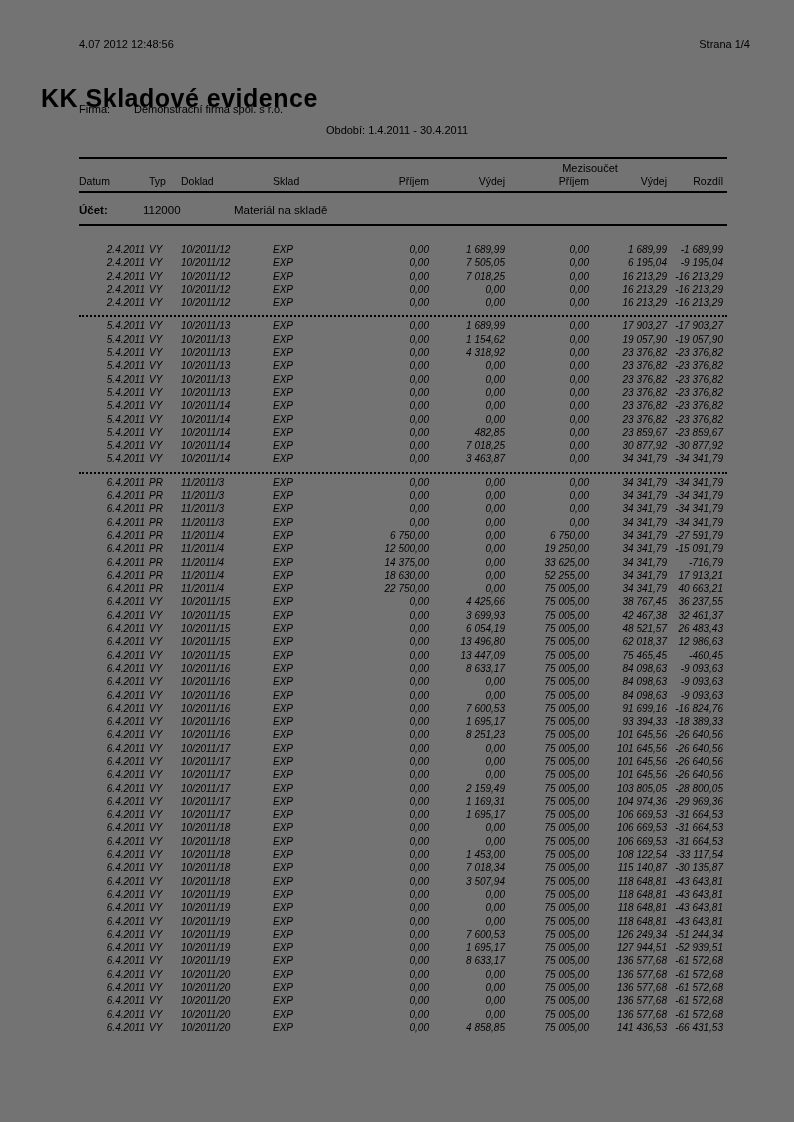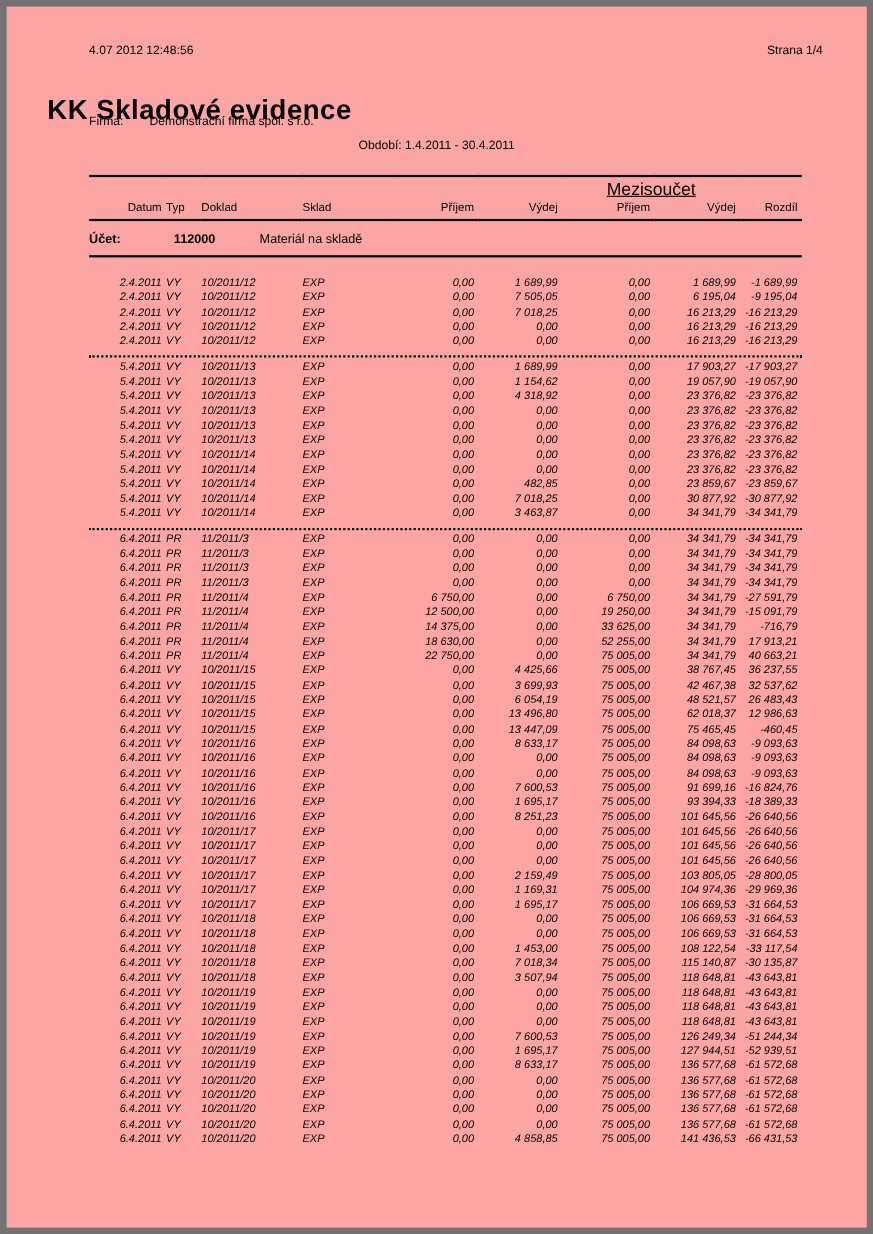--- a/index.html
+++ b/index.html
@@ -1,52 +1,52 @@
 <!DOCTYPE html>
 <html><head>
 <meta charset="utf-8">
 <style>
   * { margin:0; padding:0; box-sizing:border-box; }
   html,body { background:#fff; }
   .page {
     position:relative;
     width:794px; height:1122px;
-    background:#fca5a5;
-    border:6px solid #737373;
+    background:#737373;
+    border:4px solid #737373;
     font-family:"Liberation Sans","DejaVu Sans",sans-serif;
     color:#000;
     overflow:hidden;
   }
   .meta { position:absolute; font-size:11px; line-height:15px; }
   .ts { top:33px; left:75px; }
   .pg { top:33px; right:40px;margin-left:28px; }
   .firma-line { top:50px; left:75px;margin-top:48px; }
   .firma-line .lbl { display:inline-block; width:55px; }
   .title { position:absolute; top:80px; left:0; width:100%; text-align:left;
            font-size:25px; font-weight:bold; letter-spacing:0.5px;margin-left:37px; }
   .period { position:absolute; top:120px; left:0; width:100%; text-align:center; font-size:11px; }
 
   .report-wrap { position:absolute; top:153px; left:75px; width:648px; }
 
   table { border-collapse:collapse; table-layout:fixed; width:648px; }
   col.w0{width:70px} col.w1{width:32px} col.w2{width:92px} col.w3{width:84px}
   col.w4{width:76px} col.w5{width:76px} col.w6{width:84px} col.w7{width:78px} col.w8{width:56px}
 
   thead tr.group-row td { border-top:2px solid #000; padding-top:3px; height:15px;
-                          font-size:16px; text-align:center;text-decoration:underline; }
+                          font-size:11px; text-align:center; }
   thead tr.cols-row th { font-weight:normal; font-size:10.5px; padding:1px 4px 4px 0;
                          border-bottom:2px solid #000; white-space:nowrap; }
-  th.h0 { text-align:right; }
+  th.h0 { text-align:left; }
   th.h1, th.h2, th.h3 { text-align:left; padding-left:2px; }
   th.h4, th.h5, th.h6, th.h7, th.h8 { text-align:right; }
 
   .account { margin-top:11px; padding-bottom:8px; border-bottom:2px solid #000;
              font-size:11.5px; white-space:nowrap; }
   .account .acc-label { font-weight:bold; }
-  .account .acc-number { font-weight:bold; position:absolute; left:77px; }
+  .account .acc-number { font-weight:normal; position:absolute; left:64px; }
   .account .acc-name { position:absolute; left:155px; }
 
   table.data { margin-top:17px;font-style:italic; }
   table.data td { font-size:10px; line-height:13.3px; padding:0 4px 0 0;
                   white-space:nowrap; overflow:hidden; }
   td.c0 { text-align:right; padding-right:6px; }
   td.c1, td.c2, td.c3 { text-align:left; padding-left:2px; }
   td.c4, td.c5, td.c6, td.c7, td.c8 { text-align:right; }
   tr.sep td { padding:0; height:10px; }
   tr.sep .dotline { border-top:2px dotted #000; margin-top:4px; }
@@ -416,21 +416,21 @@
           </tr>
           <tr>
             <td class="c0">6.4.2011</td>
             <td class="c1">VY</td>
             <td class="c2">10/2011/15</td>
             <td class="c3">EXP</td>
             <td class="c4">0,00</td>
             <td class="c5">3 699,93</td>
             <td class="c6">75 005,00</td>
             <td class="c7">42 467,38</td>
-            <td class="c8">32 537,62</td>
+            <td class="c8">32 461,37</td>
           </tr>
           <tr>
             <td class="c0">6.4.2011</td>
             <td class="c1">VY</td>
             <td class="c2">10/2011/15</td>
             <td class="c3">EXP</td>
             <td class="c4">0,00</td>
             <td class="c5">6 054,19</td>
             <td class="c6">75 005,00</td>
             <td class="c7">48 521,57</td>

